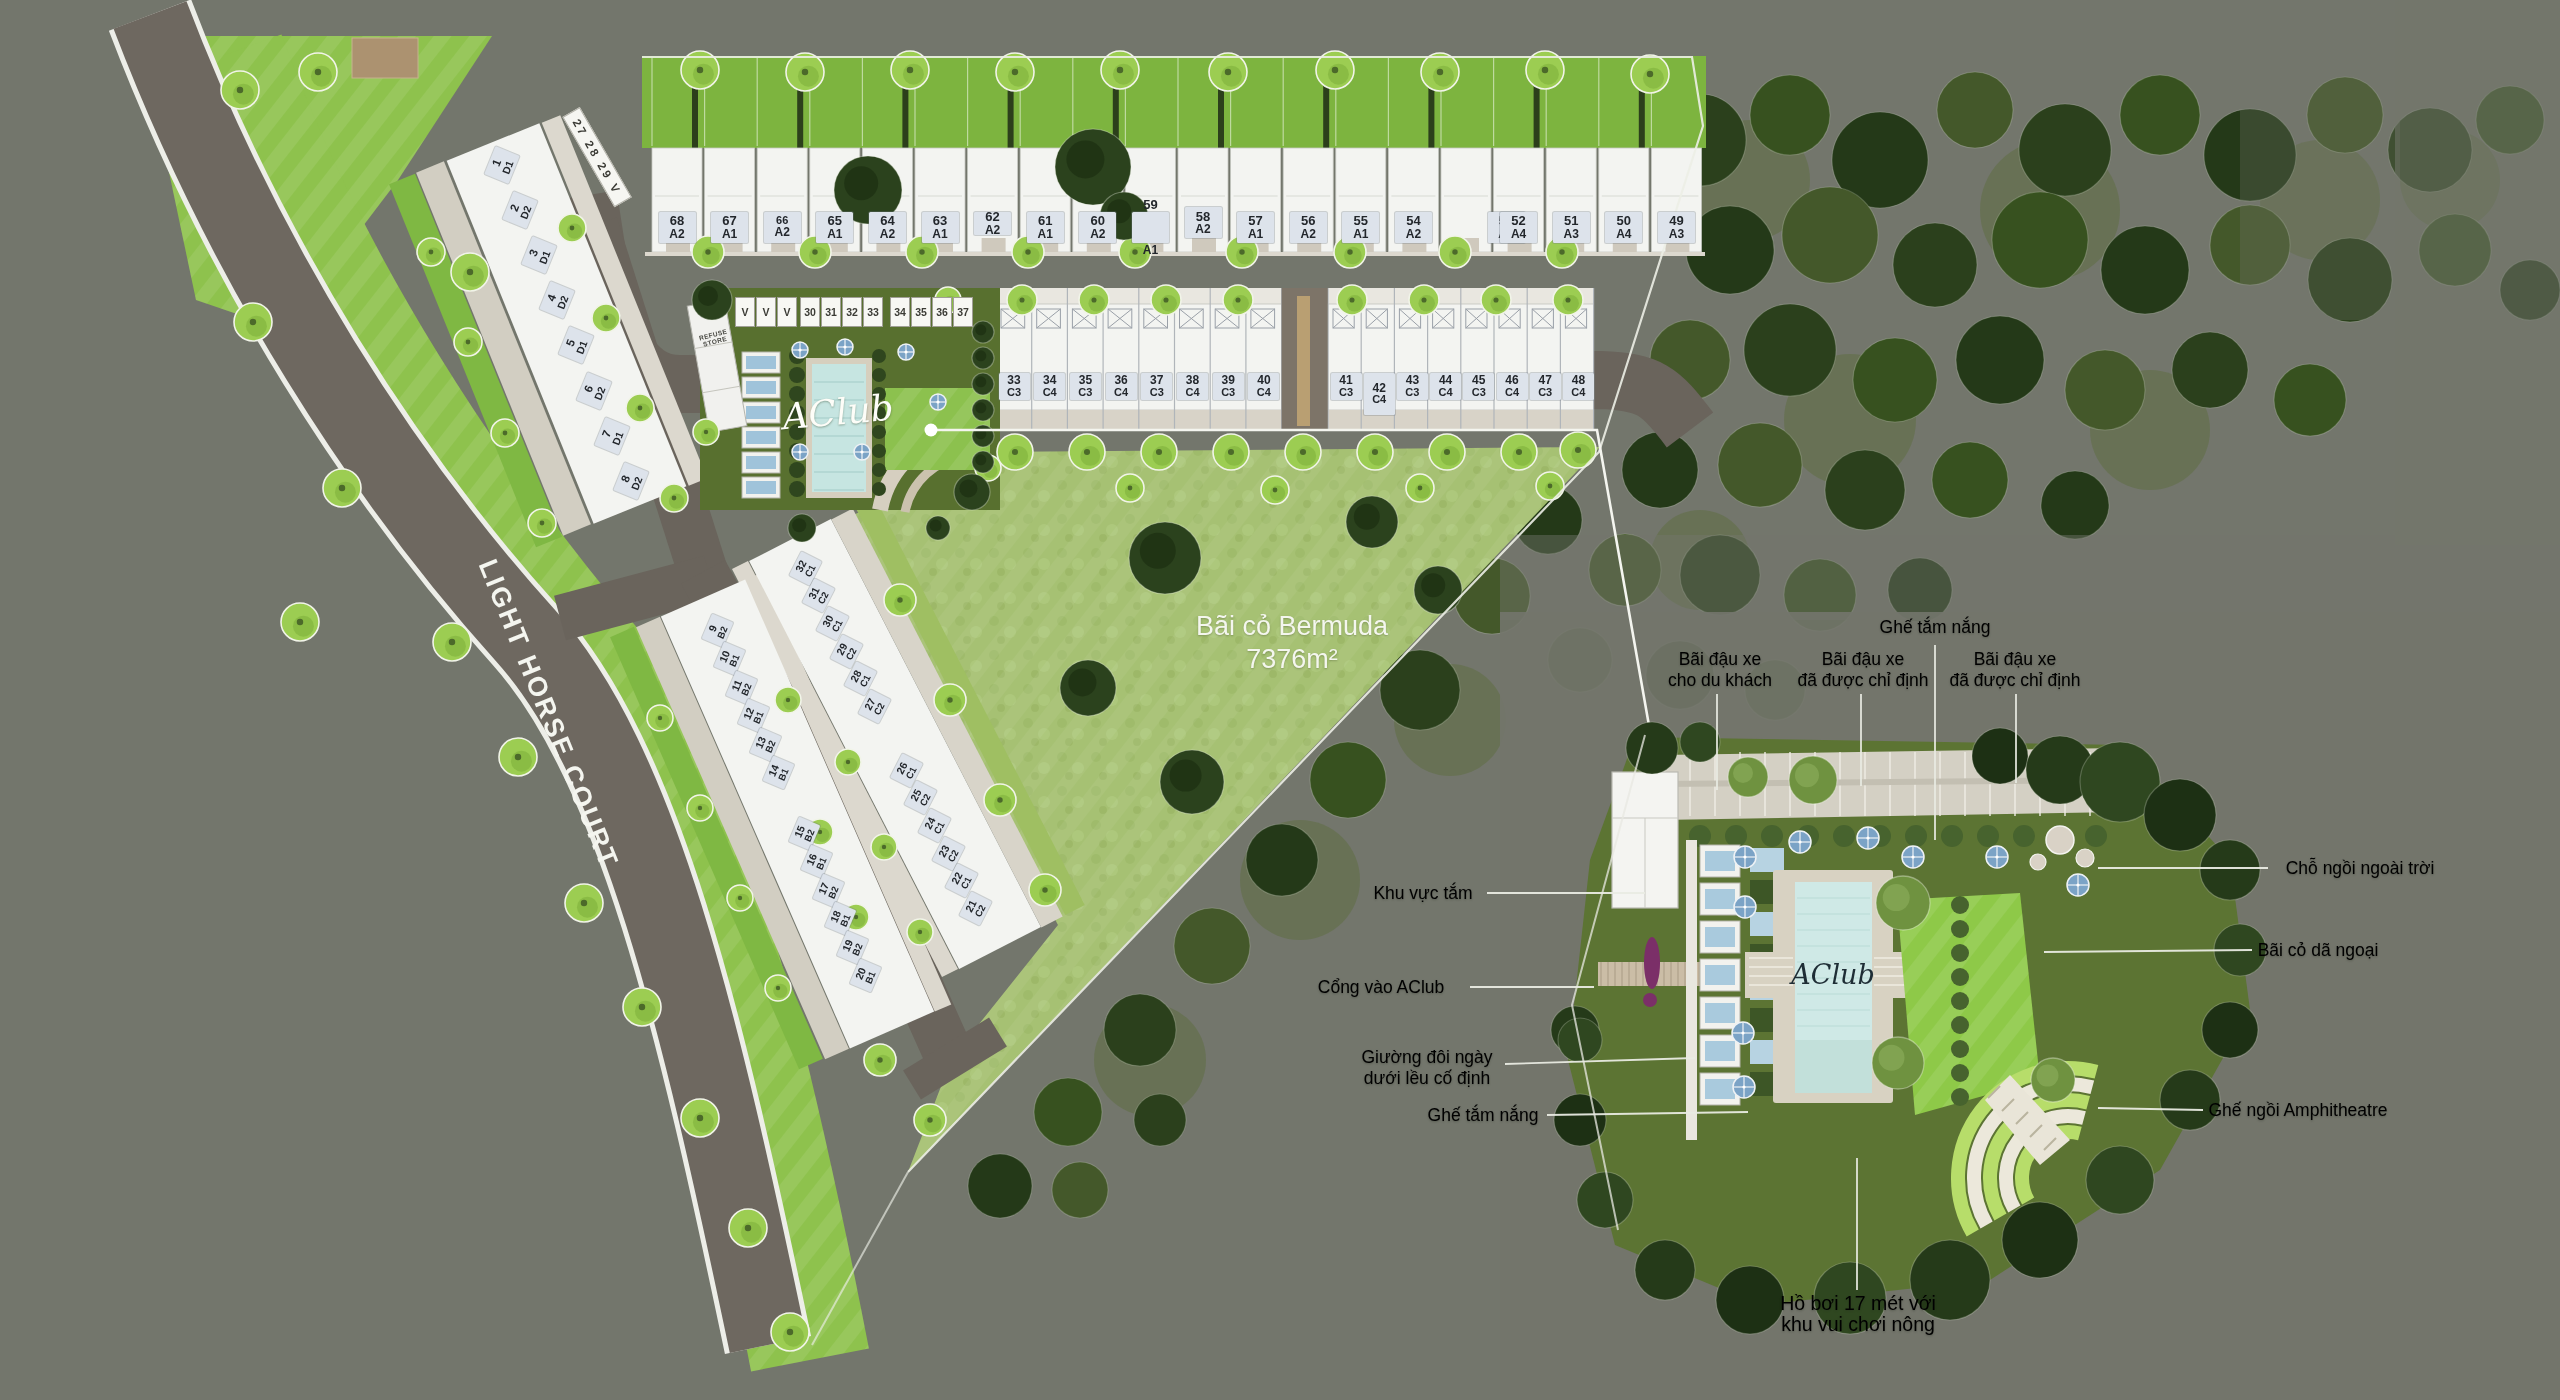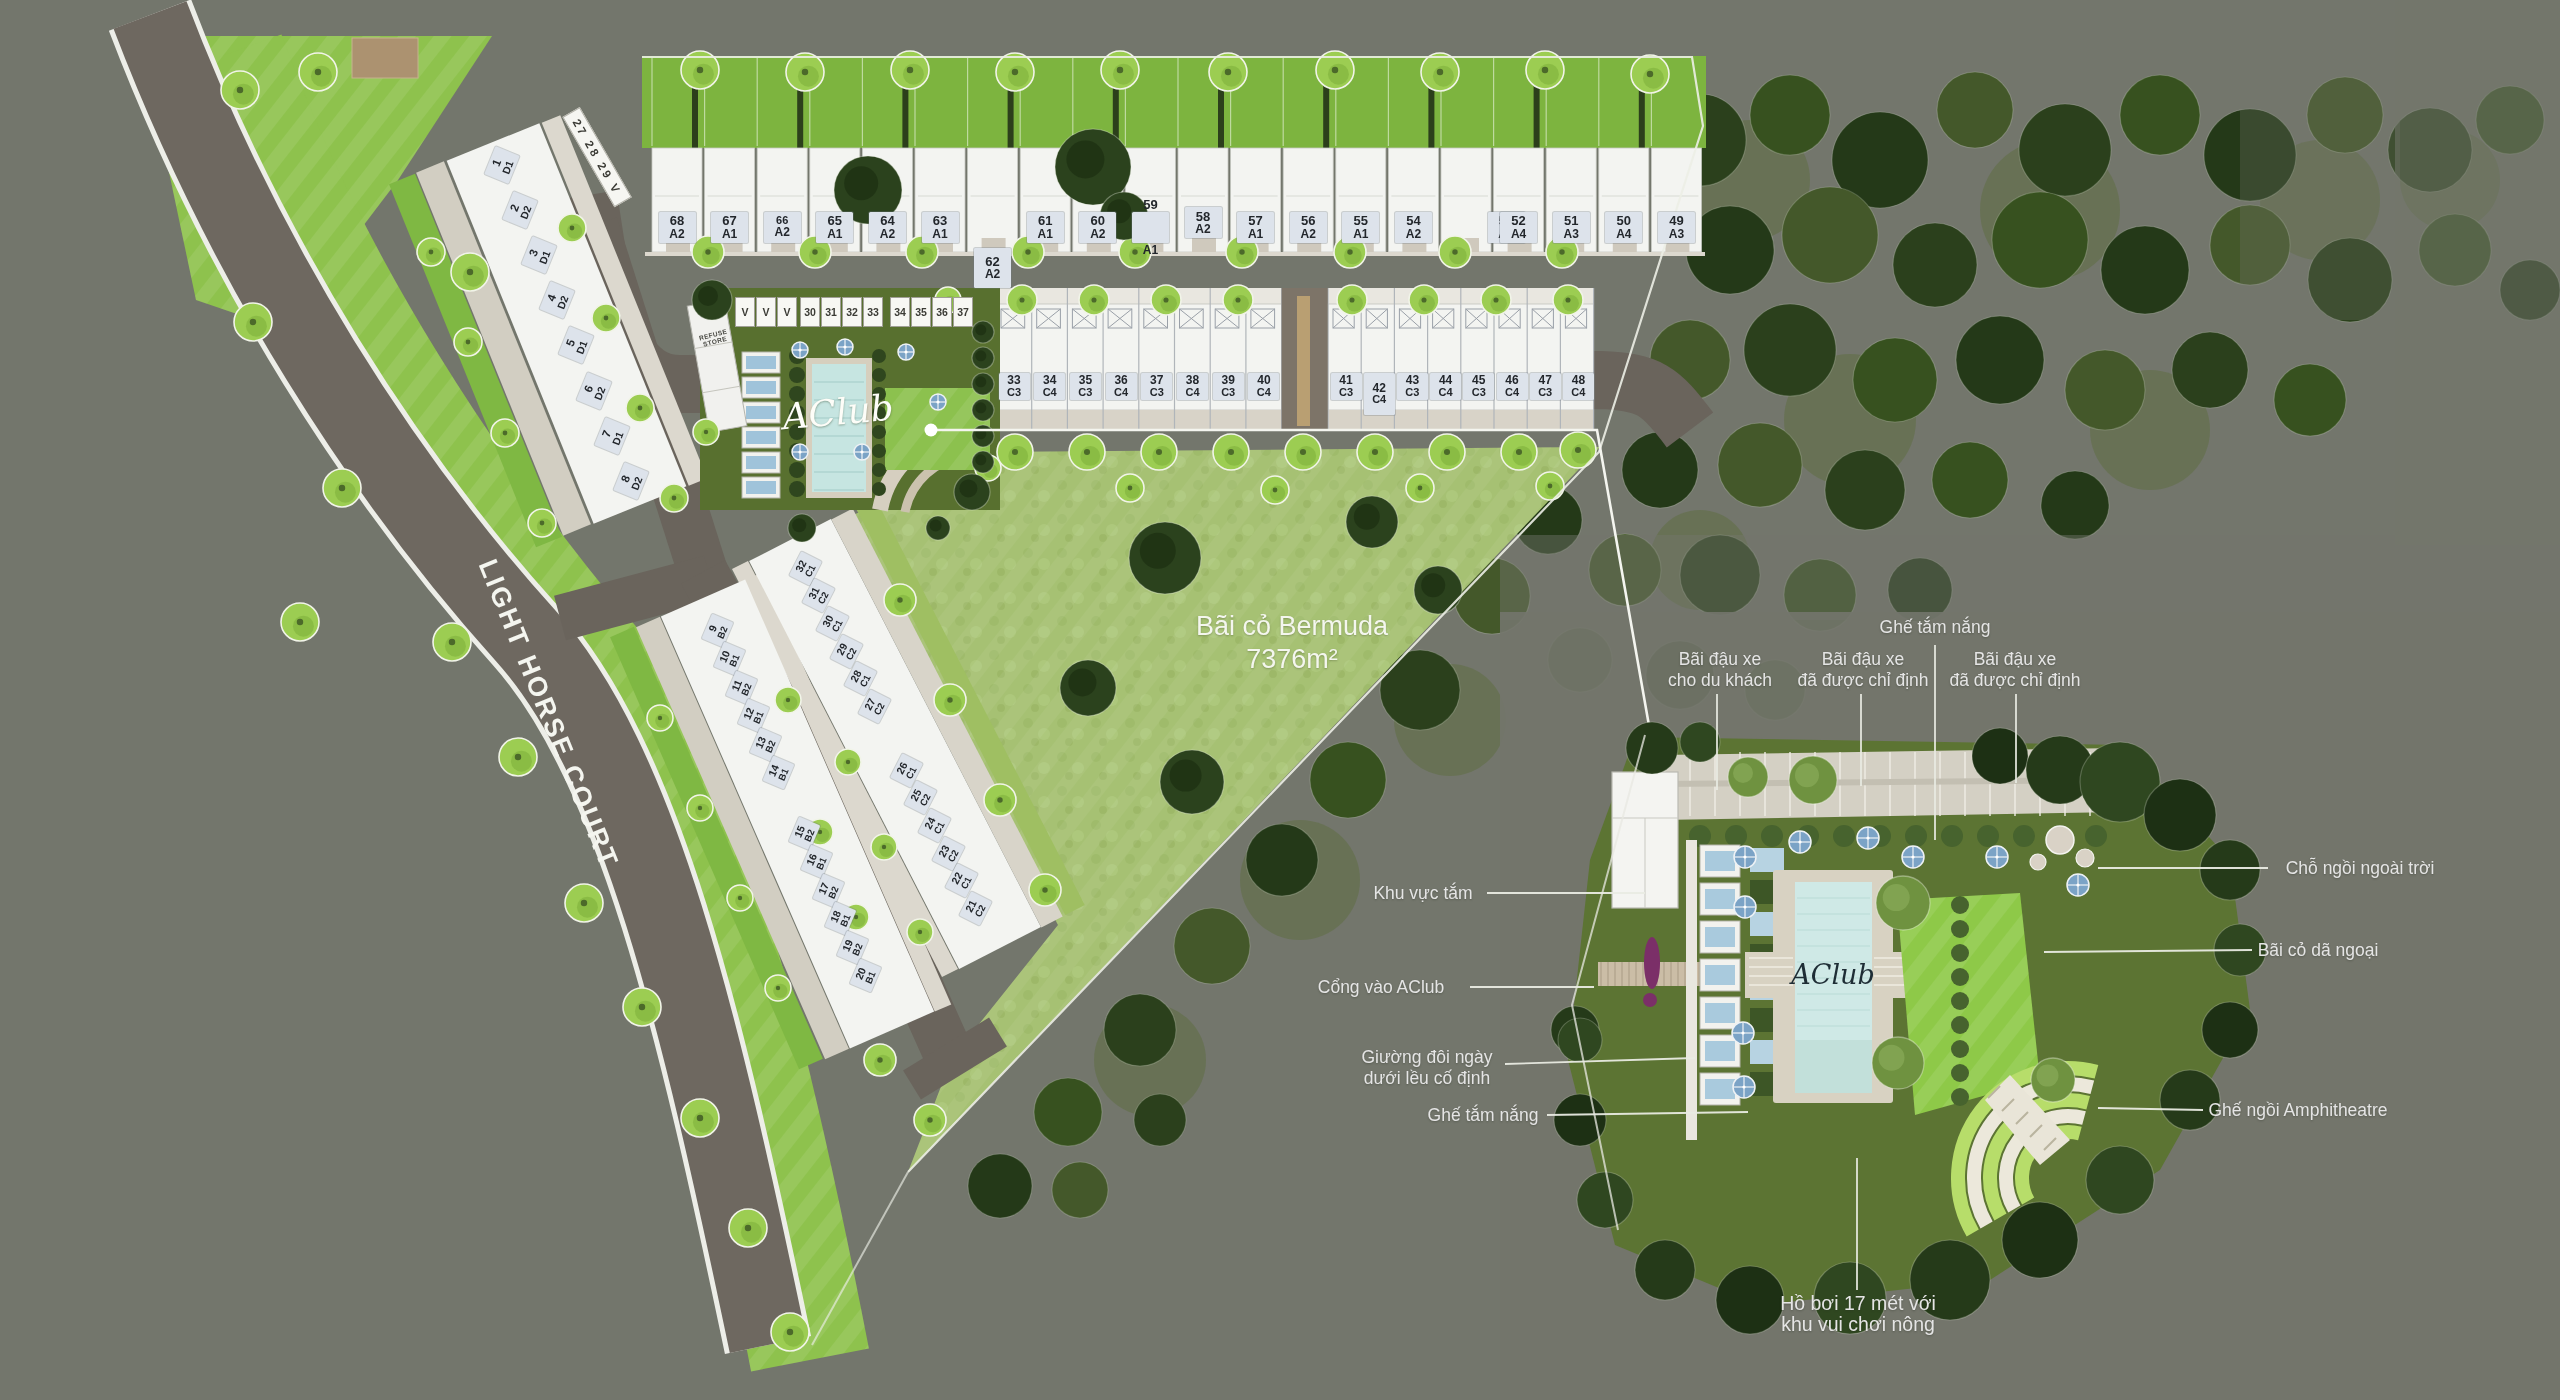--- a/index.html
+++ b/index.html
@@ -1,19 +1,19 @@
 <!DOCTYPE html>
 <html><head>
 <meta charset="utf-8">
 <style>
   html,body{margin:0;padding:0;background:#55584f;}
   #stage{position:relative;width:2560px;height:1400px;overflow:hidden;background:#73766c;
          font-family:"Liberation Sans",sans-serif;}
   #scene{position:absolute;left:0;top:0;}
-  .callout{position:absolute;color:#e5e5e5;font-size:17.5px;font-weight:500;line-height:21px;
+  .callout{position:absolute;color:#000000;font-size:17.5px;font-weight:500;line-height:21px;
            text-align:center;white-space:nowrap;transform:translate(-50%,-50%);
            text-shadow:0 1px 2px rgba(40,45,35,.35);}
   .big-title{position:absolute;color:#fdfdf9;font-size:37px;font-weight:600;white-space:nowrap;
            transform:translate(-50%,-50%);text-shadow:0 1px 3px rgba(40,45,35,.3);}
   .street{position:absolute;color:#f4f5ef;font-size:27px;font-weight:600;letter-spacing:2.5px;
            white-space:nowrap;}
   .lawnlbl{position:absolute;color:#f4f6ee;font-size:27px;font-weight:500;line-height:33px;
            text-align:center;transform:translate(-50%,-50%);white-space:nowrap;
            text-shadow:0 1px 2px rgba(60,70,40,.35);}
   .logo{position:absolute;font-family:"DejaVu Serif",serif;font-style:italic;white-space:nowrap;
@@ -952,21 +952,21 @@
         <span style="font-size:12px">A1</span>
       </div>
       <div class="plate" style="left: 868.9px; top: 211.5px; width: 37px; height: 31px; transform: rotate(0deg);">
         <span style="font-size:13px">64</span>
         <span style="font-size:12px">A2</span>
       </div>
       <div class="plate" style="left: 921.5px; top: 211.5px; width: 37px; height: 31px; transform: rotate(0deg);">
         <span style="font-size:13px">63</span>
         <span style="font-size:12px">A1</span>
       </div>
-      <div class="plate" style="left: 974.1px; top: 211.5px; width: 37px; height: 40px; transform: rotate(0deg); margin-top: 36px;">
+      <div class="plate" style="left: 974.1px; top: 211.5px; width: 37px; height: 23px; transform: rotate(0deg);">
         <span style="font-size:13px">62</span>
         <span style="font-size:12px">A2</span>
       </div>
       <div class="plate" style="left: 1026.7px; top: 211.5px; width: 37px; height: 31px; transform: rotate(0deg);">
         <span style="font-size:13px">61</span>
         <span style="font-size:12px">A1</span>
       </div>
       <div class="plate" style="left: 1079.3px; top: 211.5px; width: 37px; height: 31px; transform: rotate(0deg);">
         <span style="font-size:13px">60</span>
         <span style="font-size:12px">A2</span>

